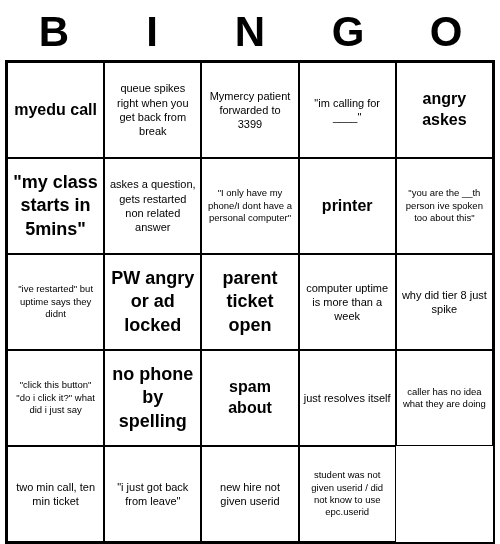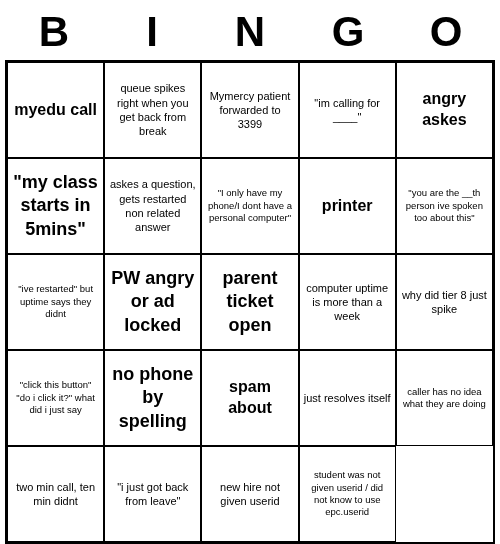--- a/index.html
+++ b/index.html
@@ -81,17 +81,17 @@
     <div class="bingo-cell small-text">"ive restarted" but uptime says they didnt</div>
     <div class="bingo-cell large-text">PW angry or ad locked</div>
     <div class="bingo-cell large-text">parent ticket open</div>
     <div class="bingo-cell">computer uptime is more than a week</div>
     <div class="bingo-cell">why did tier 8 just spike</div>
     <div class="bingo-cell small-text">"click this button" "do i click it?" what did i just say</div>
     <div class="bingo-cell large-text">no phone by spelling</div>
     <div class="bingo-cell xlarge-text">spam about</div>
     <div class="bingo-cell">just resolves itself</div>
     <div class="bingo-cell small-text">caller has no idea what they are doing</div>
-    <div class="bingo-cell">two min call, ten min didnt</div>
+    <div class="bingo-cell">two min call, ten min ticket</div>
     <div class="bingo-cell">"i just got back from leave"</div>
     <div class="bingo-cell">new hire not given userid</div>
     <div class="bingo-cell small-text">student was not given userid / did not know to use epc.userid</div>
   </div>
 
 </body></html>

